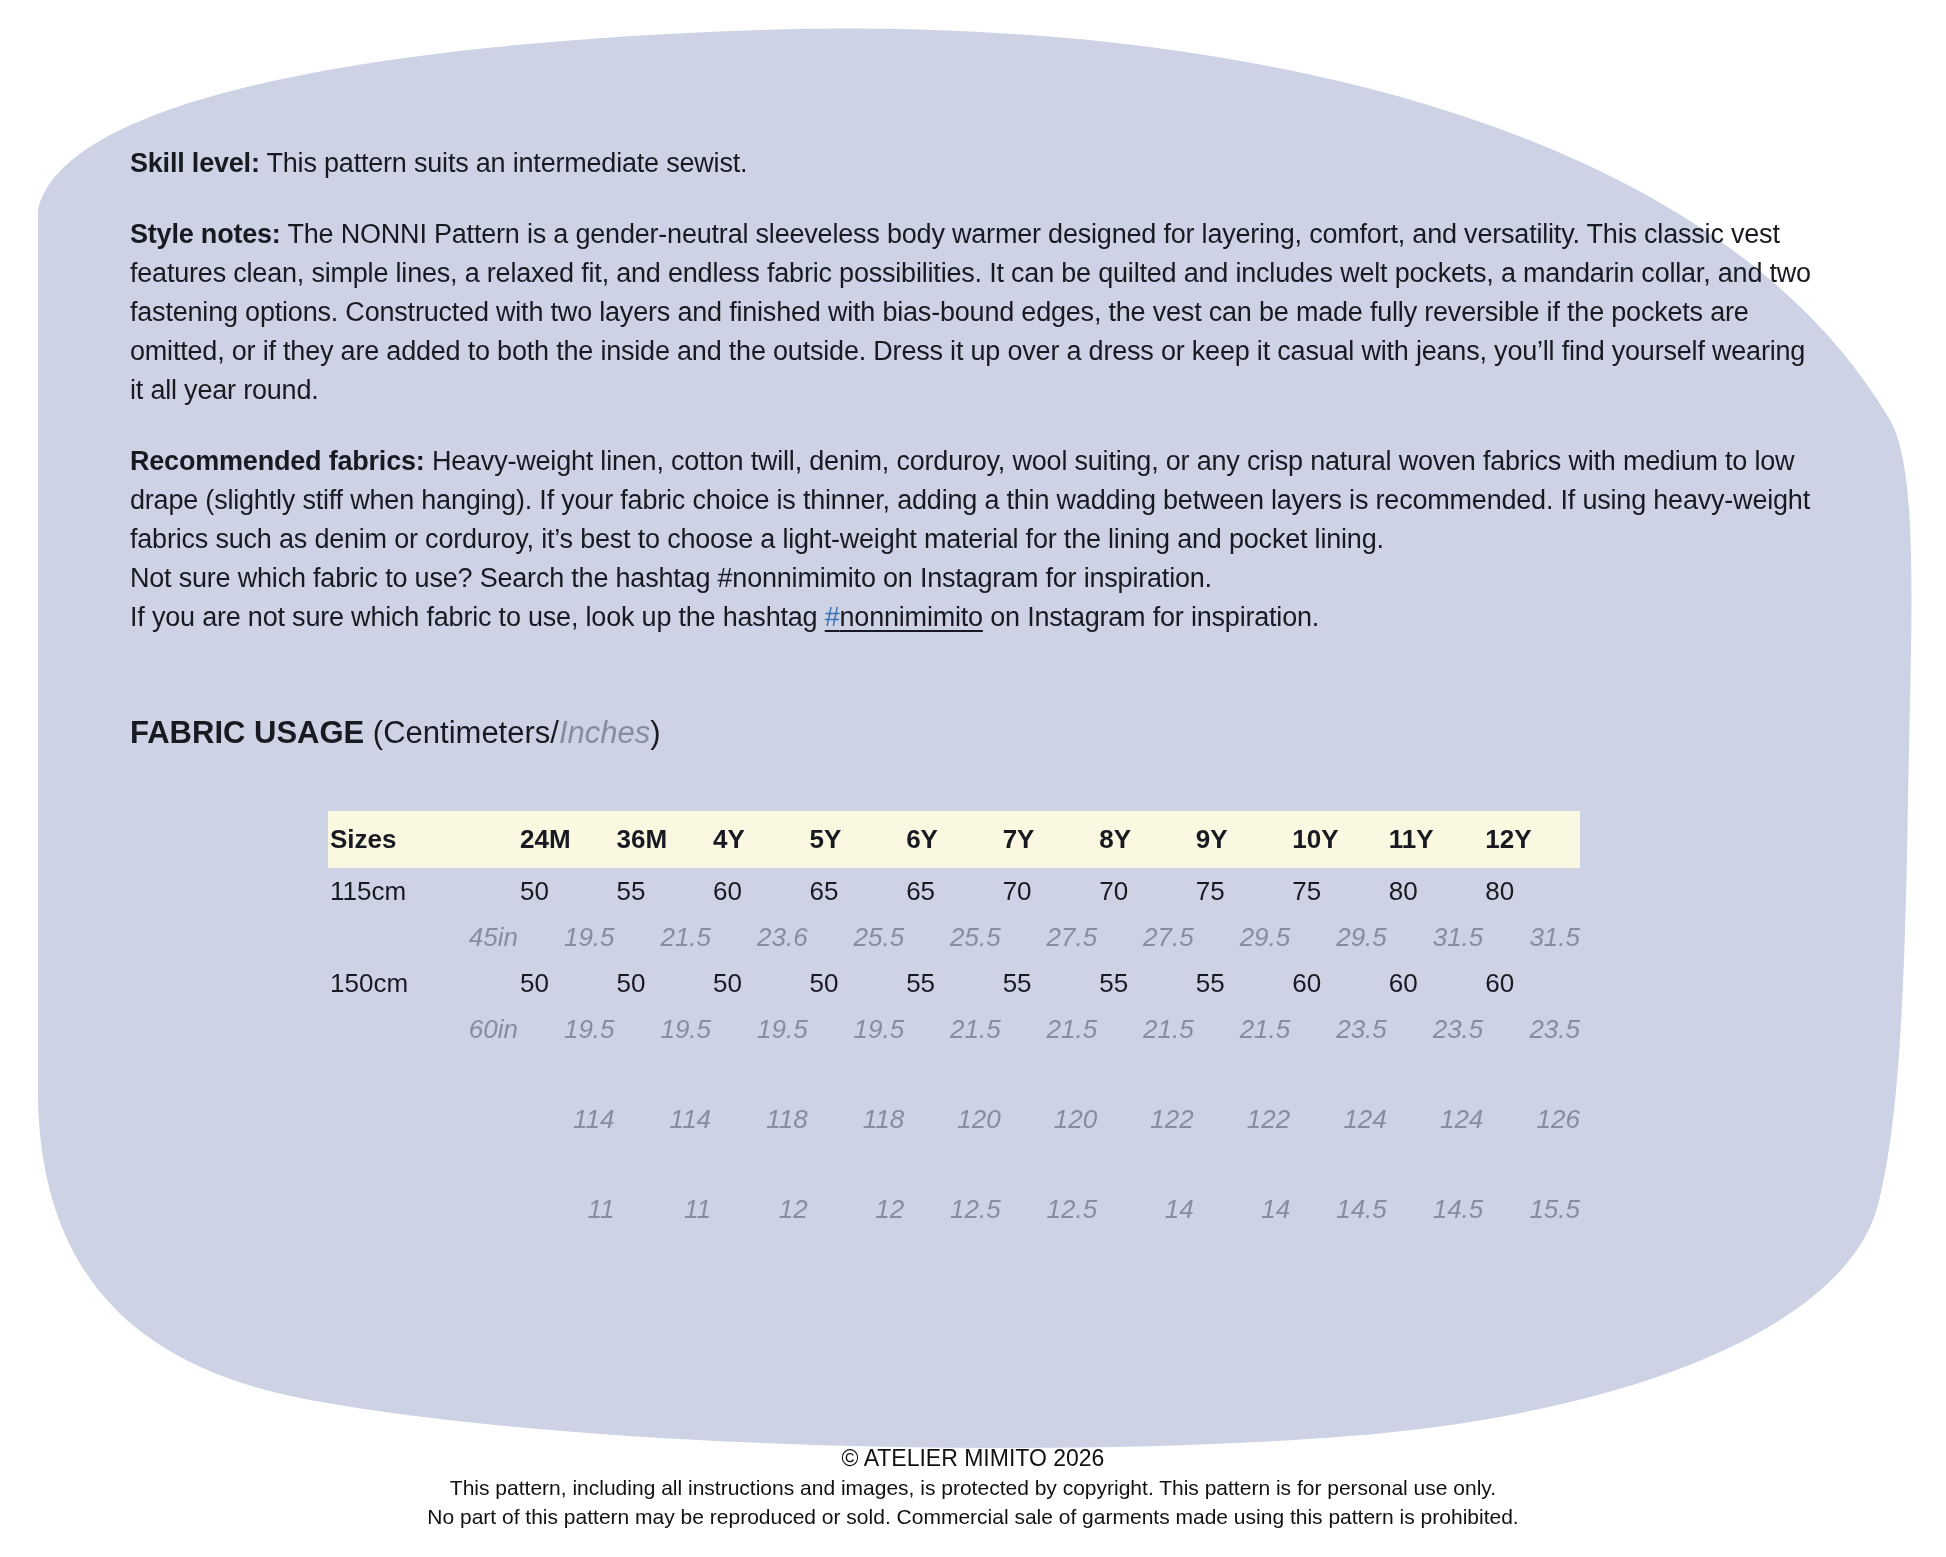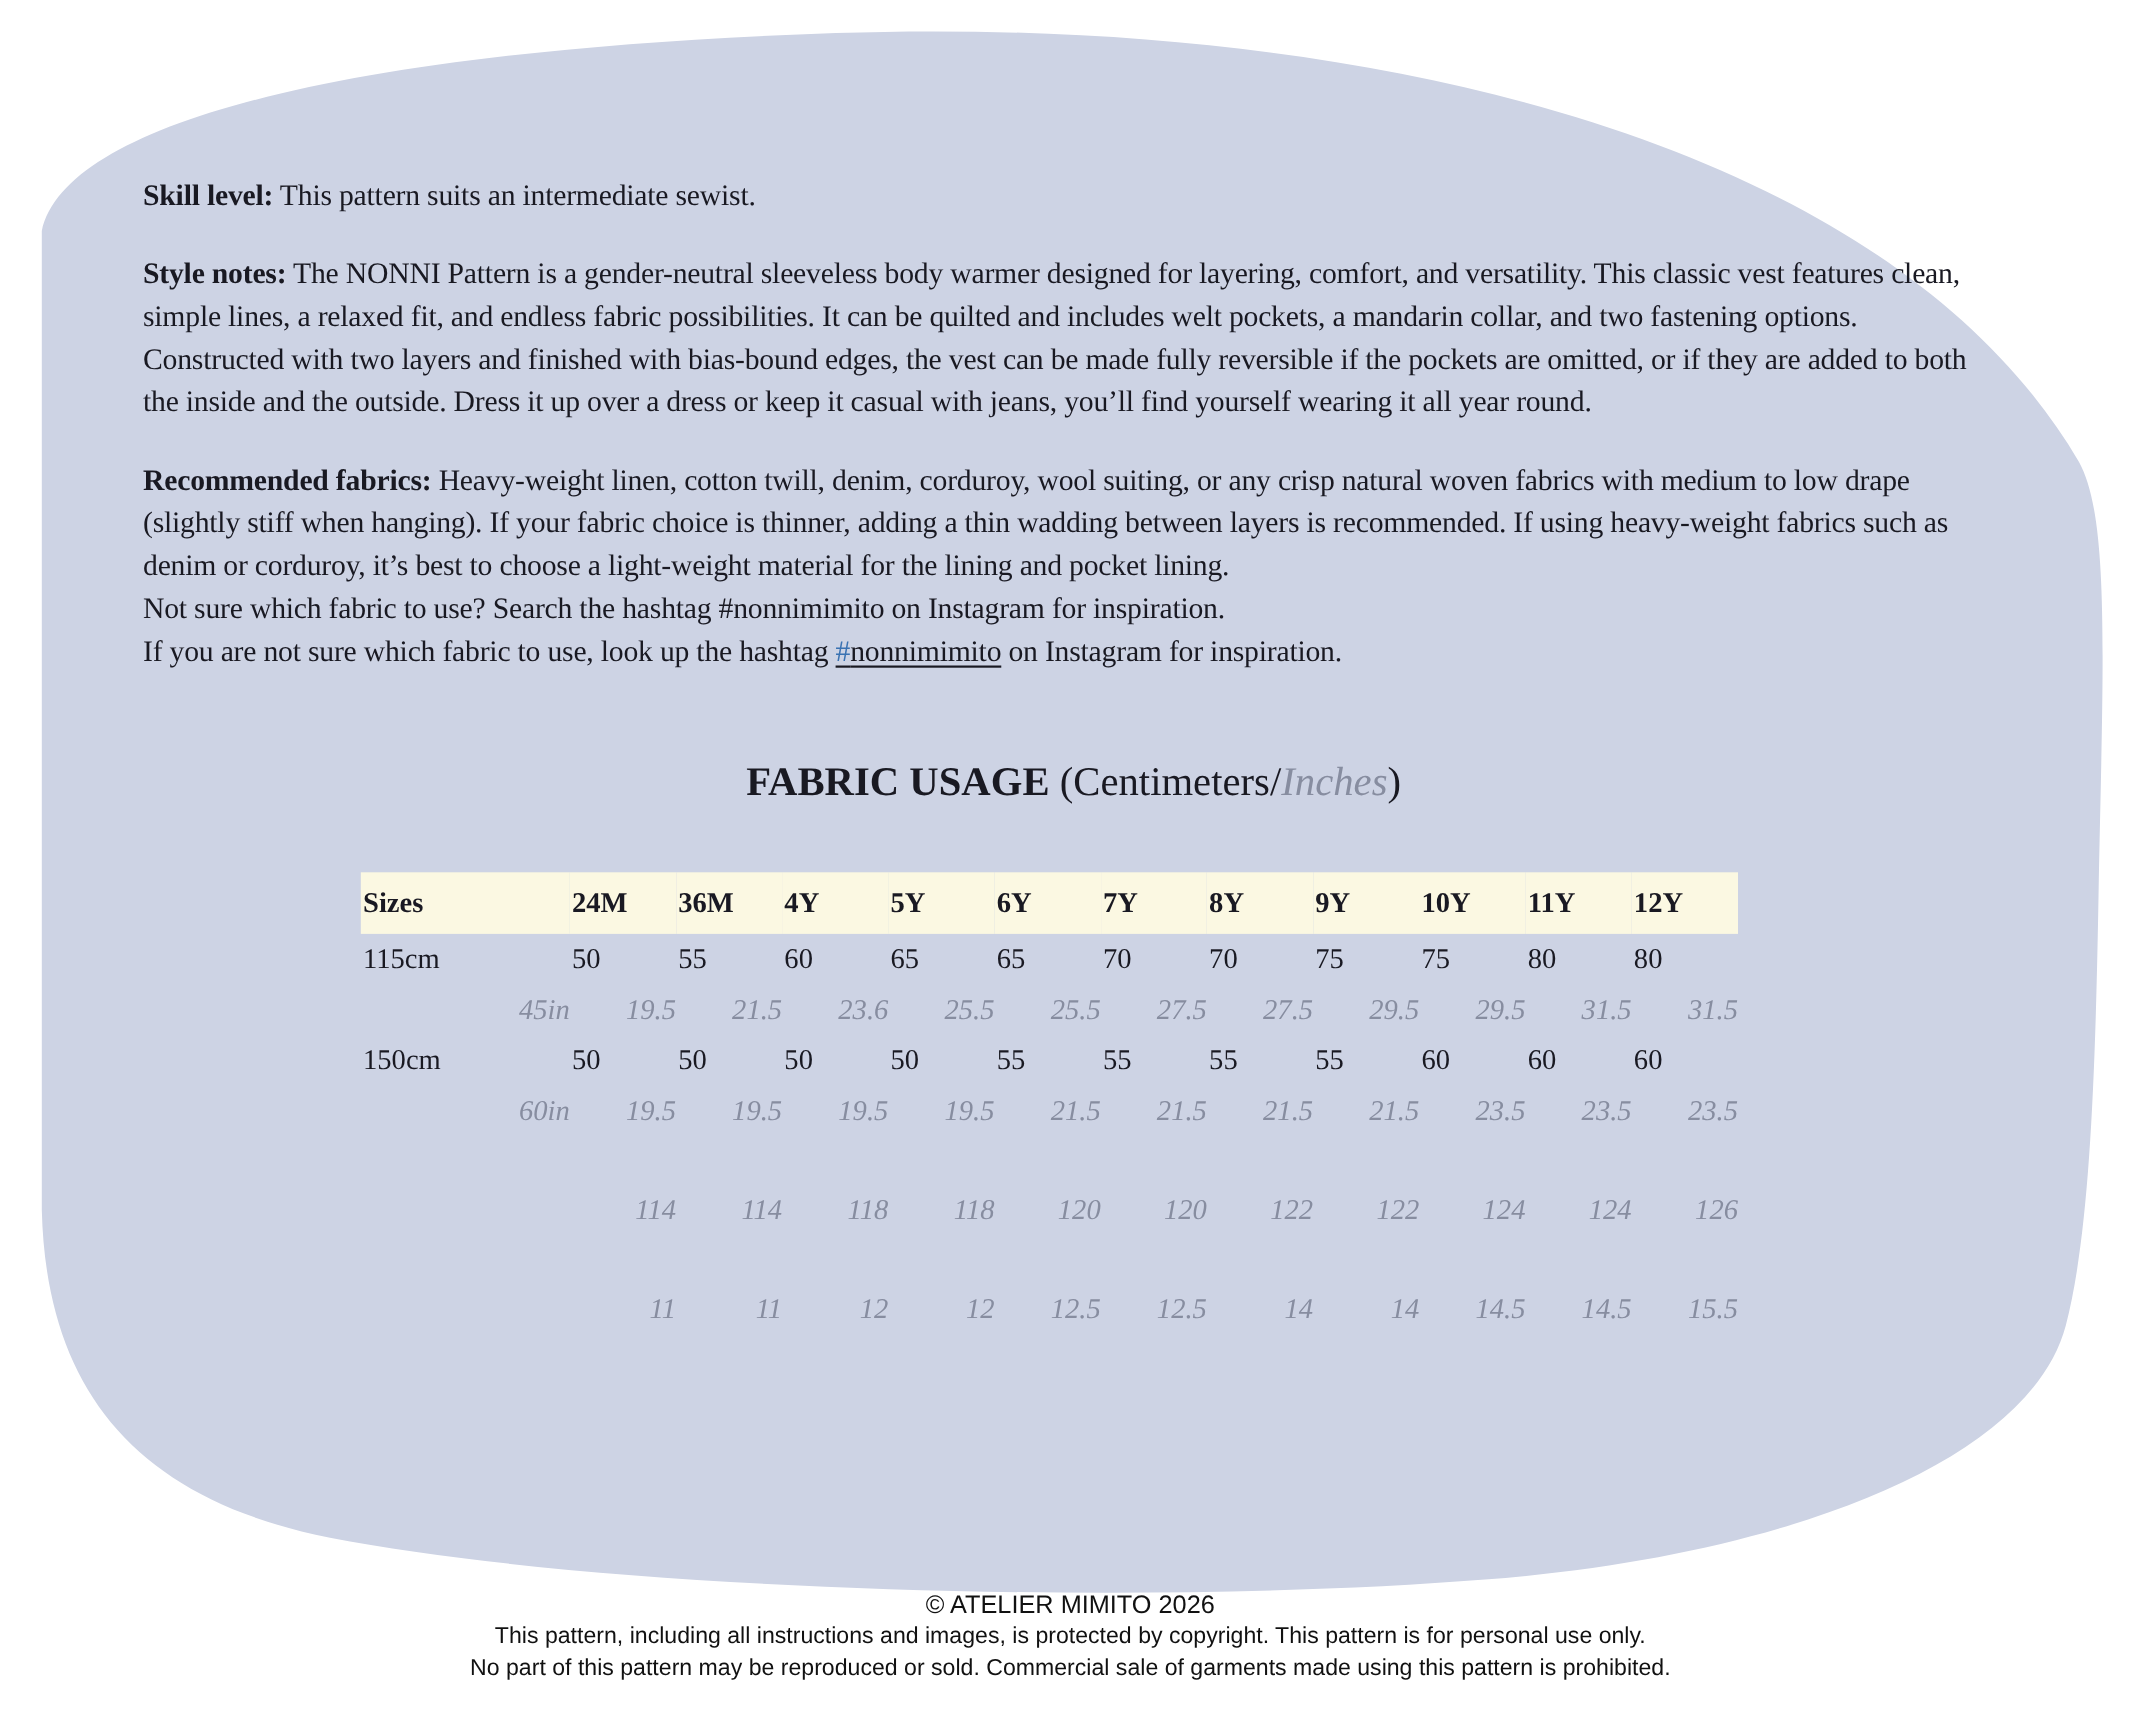--- a/index.html
+++ b/index.html
@@ -16,44 +16,43 @@
     position:relative;
     background:var(--page-bg);
     font-family:"Liberation Sans", sans-serif;
     color:var(--text);
     overflow:hidden;
   }
   .blob-svg{position:absolute;left:0;top:0;width:1946px;height:1557px;}
   .content{
     position:absolute;
     left:130px;
-    top:158px;
+    top:144px;
     width:1692px;
-    font-family:Liberation Serif, serif;
   }
   .para{
     font-size:27px;
     line-height:39px;
     letter-spacing:-0.2px;
     color:var(--text);
   }
   .para b{font-weight:bold;}
   .block-gap{margin-top:32px;}
   .hash-link{
     color:var(--text);
     text-decoration:underline;
     text-decoration-thickness:2px;
     text-underline-offset:4px;
     cursor:pointer;
   }
   .hash-link .hash{color:var(--link);}
   .table-title{
     margin-top:78px;
-    text-align:center;
-    font-size:37px;
+    text-align:left;
+    font-size:31px;
     color:var(--text);
   }
   .table-title .t-main{font-weight:bold;}
   .table-title .t-units{font-weight:normal;}
   .table-title .t-inches{font-style:italic;color:var(--muted);}
   .fabric-table{
     margin-left:198px;
     margin-top:60px;
     width:1252px;
     border-collapse:collapse;

